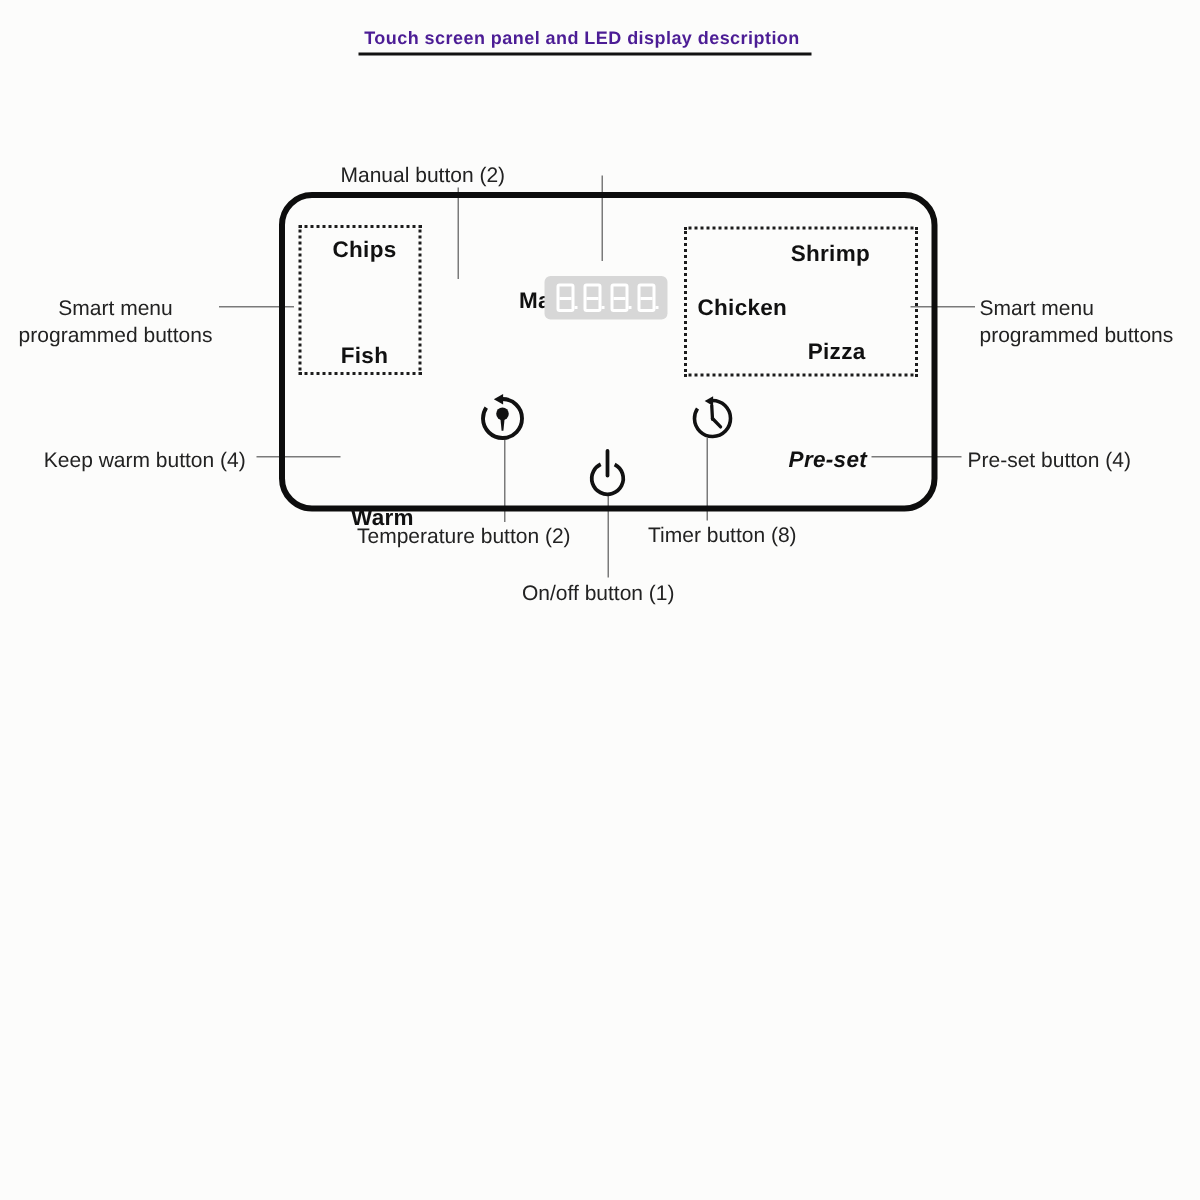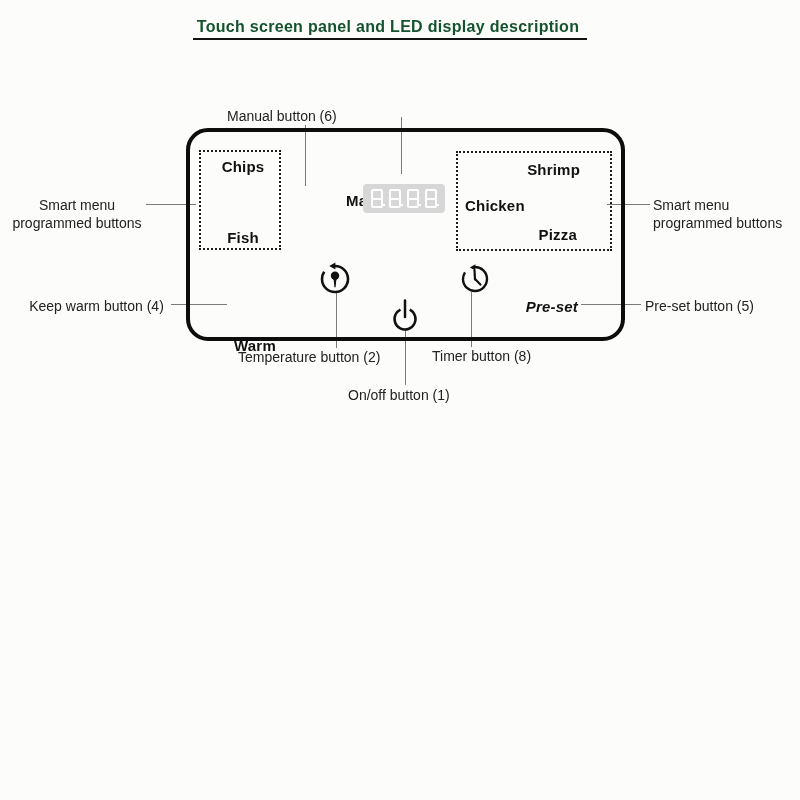--- a/index.html
+++ b/index.html
@@ -8,21 +8,21 @@
     position:relative; width:800px; height:800px; overflow:hidden;
     background:#fcfcfb;
     font-family:"Liberation Sans","DejaVu Sans",sans-serif;
     color:#1a1a1a;
   }
   .abs { position:absolute; }
 
   
   .title {
     left:0; top:18px; width:780px; text-align:center;
-    font-size:16px; font-weight:700; letter-spacing:.3px; color:#14532d;
+    font-size:12px; font-weight:700; letter-spacing:.3px; color:#4c1d95;
   }
   .title span { border-bottom:2px solid #111; padding:0 8px 3px 4px; }
 
   
   .panel {
     left:186px; top:128px; width:439px; height:213px;
     border:4px solid #0d0d0d; border-radius:22px; background:transparent; z-index:3;
   }
   .dotbox { position:absolute; border:2px dotted #1c1c1c; display:flex; }
   .boxL { left:9px; top:18px; width:82px; height:100px; flex-direction:column;
@@ -55,31 +55,31 @@
   <div class="line" style="left:305px; top:125px; width:1px; height:61px;"></div>
   <div class="line" style="left:401px; top:117px; width:1px; height:57px;"></div>
   <div class="line" style="left:146px; top:204px; width:50px; height:1px;"></div>
   <div class="line" style="left:607px; top:204px; width:43px; height:1px;"></div>
   <div class="line" style="left:171px; top:304px; width:56px; height:1px;"></div>
   <div class="line" style="left:581px; top:304px; width:60px; height:1px;"></div>
   <div class="line" style="left:336px; top:293px; width:1px; height:55px;"></div>
   <div class="line" style="left:471px; top:292px; width:1px; height:55px;"></div>
   <div class="line" style="left:405px; top:329px; width:1px; height:56px;"></div>
 
-  <div class="abs ann" style="left:227px; top:107px;">Manual button (6)</div>
+  <div class="abs ann" style="left:227px; top:107px;">Manual button (2)</div>
   <div class="abs ann" style="left:8px; top:196px; width:138px; text-align:center;">
     <span>Smart menu</span><br>
     <span>programmed buttons</span>
   </div>
   <div class="abs ann" style="left:653px; top:196px; width:140px; text-align:left;">
     <span>Smart menu</span><br>
     <span>programmed buttons</span>
   </div>
   <div class="abs ann" style="left:25px; top:297px; width:143px; text-align:center;">Keep warm button (4)</div>
-  <div class="abs ann" style="left:645px; top:297px;">Pre-set button (5)</div>
+  <div class="abs ann" style="left:645px; top:297px;">Pre-set button (4)</div>
   <div class="abs ann" style="left:238px; top:348px;text-align:right;">Temperature button (2)</div>
   <div class="abs ann" style="left:432px; top:347px;">Timer button (8)</div>
   <div class="abs ann" style="left:348px; top:386px;">On/off button (1)</div>
 
   <div class="abs panel">
     <div class="dotbox boxL">
       <span class="blabel">Chips</span>
       <span class="blabel">Fish</span>
     </div>
     <div class="dotbox boxR">

